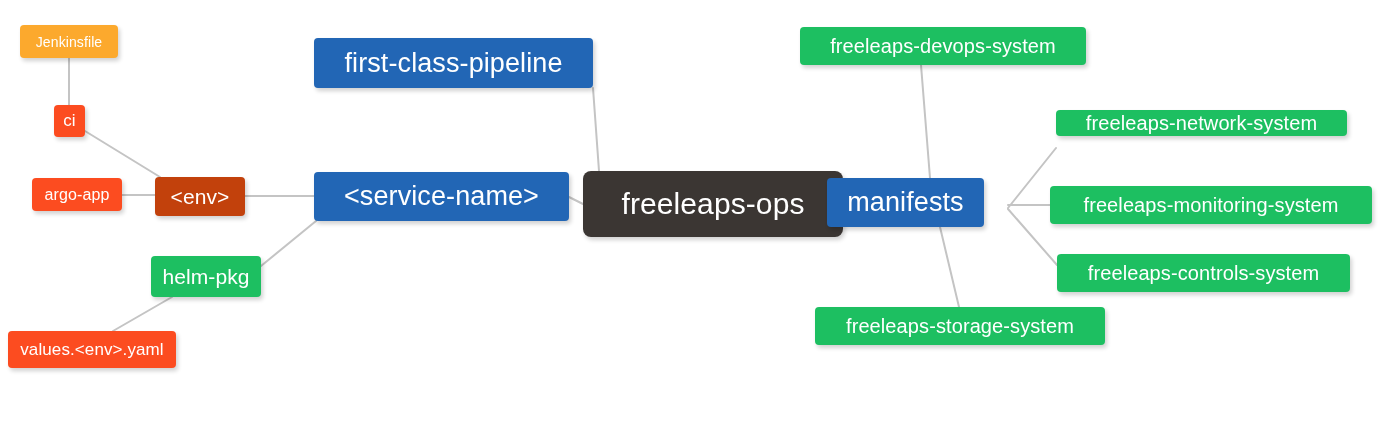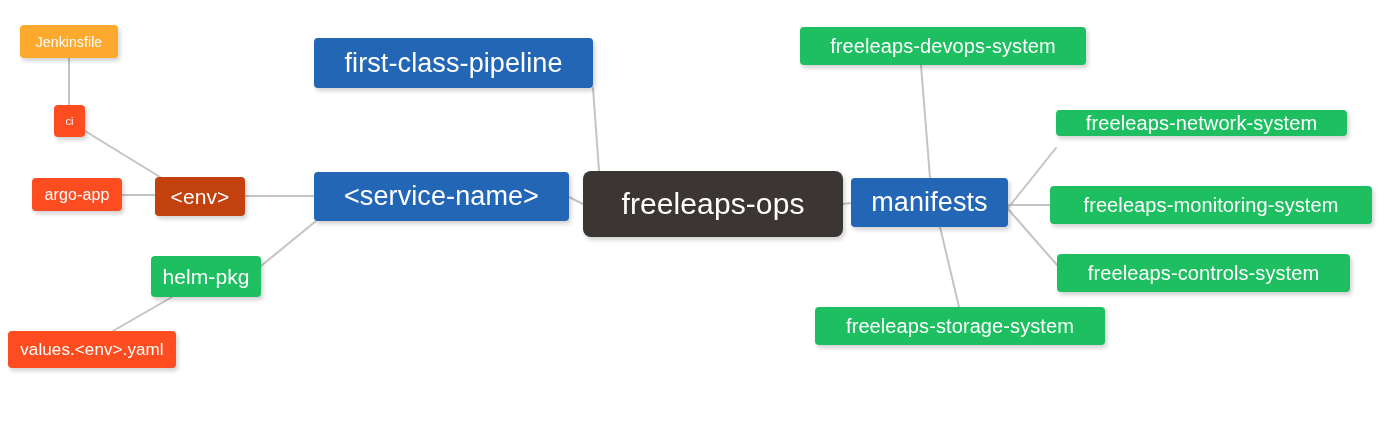--- a/index.html
+++ b/index.html
@@ -79,41 +79,41 @@
     </div>
 
   <div class="node blue" style="left: 314px; top: 172px; width: 255px; height: 49px; font-size: 27px; background: rgb(34, 102, 181); color: rgb(255, 255, 255);">
       <span>&lt;service-name&gt;</span>
     </div>
 
   <div class="node green" style="left: 155px; top: 177px; width: 90px; height: 39px; font-size: 21px; background: #c2410c; color: rgb(255, 255, 255);">
       <span>&lt;env&gt;</span>
     </div>
 
-  <div class="node red" style="left: 54px; top: 105px; width: 31px; height: 32px; font-size: 11px; background: rgb(252, 76, 32); color: rgb(255, 255, 255);">
+  <div class="node red" style="left: 54px; top: 105px; width: 31px; height: 32px; font-size: 17px; background: rgb(252, 76, 32); color: rgb(255, 255, 255);">
       <span>ci</span>
     </div>
 
   <div class="node orange" style="left: 20px; top: 25px; width: 98px; height: 33px; font-size: 14px; background: rgb(252, 169, 45); color: rgb(255, 255, 255);">
       <span>Jenkinsfile</span>
     </div>
 
   <div class="node red" style="left: 32px; top: 178px; width: 90px; height: 33px; font-size: 16px; background: rgb(252, 76, 32); color: rgb(255, 255, 255);">
       <span>argo-app</span>
     </div>
 
   <div class="node green" style="left: 151px; top: 256px; width: 110px; height: 41px; font-size: 21px; background: rgb(29, 191, 97); color: rgb(255, 255, 255);">
       <span>helm-pkg</span>
     </div>
 
   <div class="node red" style="left: 8px; top: 331px; width: 168px; height: 37px; font-size: 17px; background: rgb(252, 76, 32); color: rgb(255, 255, 255);">
       <span>values.&lt;env&gt;.yaml</span>
     </div>
 
-  <div class="node blue" style="left: 851px; top: 178px; width: 157px; height: 49px; font-size: 27px; background: rgb(34, 102, 181); color: rgb(255, 255, 255);">
+  <div class="node blue" style="left: 827px; top: 178px; width: 157px; height: 49px; font-size: 27px; background: rgb(34, 102, 181); color: rgb(255, 255, 255);">
       <span>manifests</span>
     </div>
 
   <div class="node green" style="left: 800px; top: 27px; width: 286px; height: 38px; font-size: 20px; background: rgb(29, 191, 97); color: rgb(255, 255, 255); text-align: center;">
       <span>freeleaps-devops-system</span>
     </div>
 
   <div class="node green" style="left: 1056px; top: 110px; width: 291px; height: 22px; font-size: 20px; background: rgb(29, 191, 97); color: rgb(255, 255, 255);">
       <span>freeleaps-network-system</span>
     </div>

